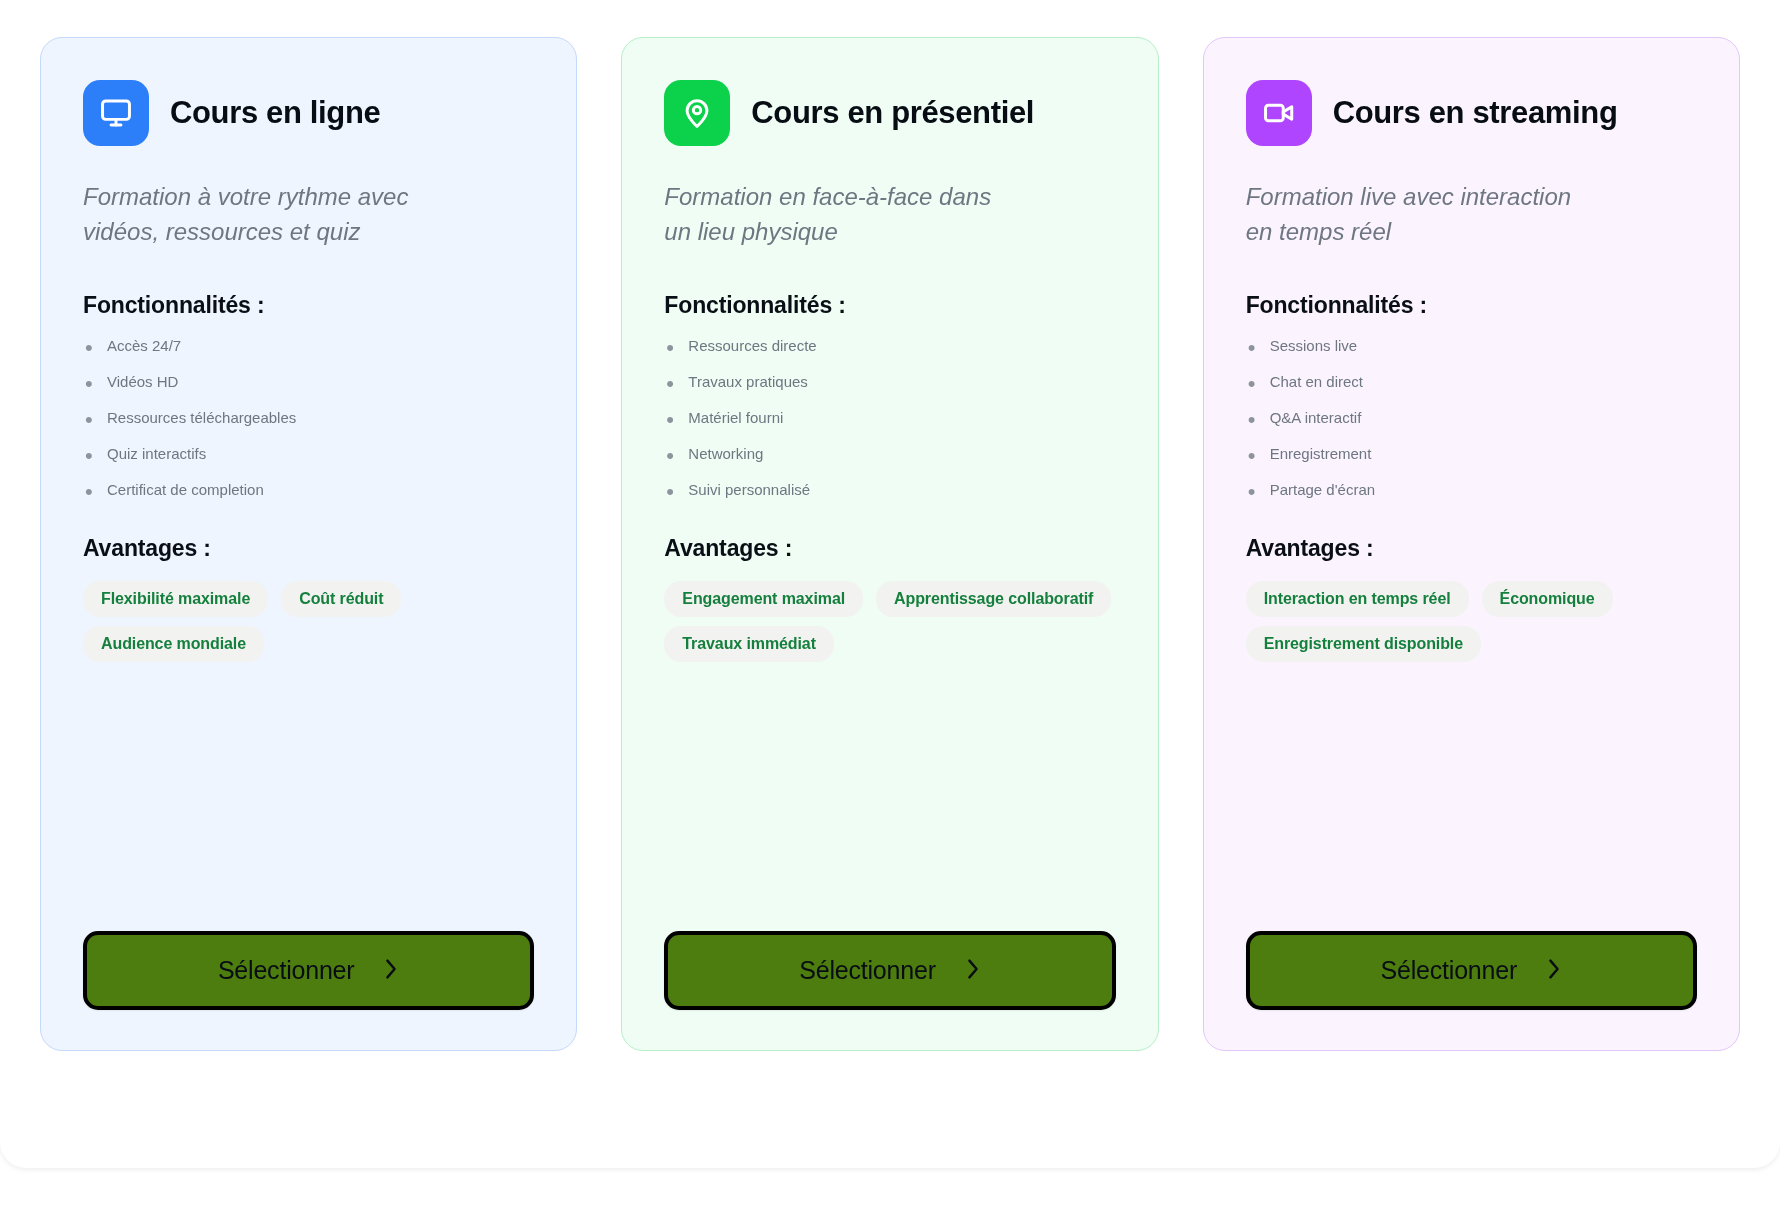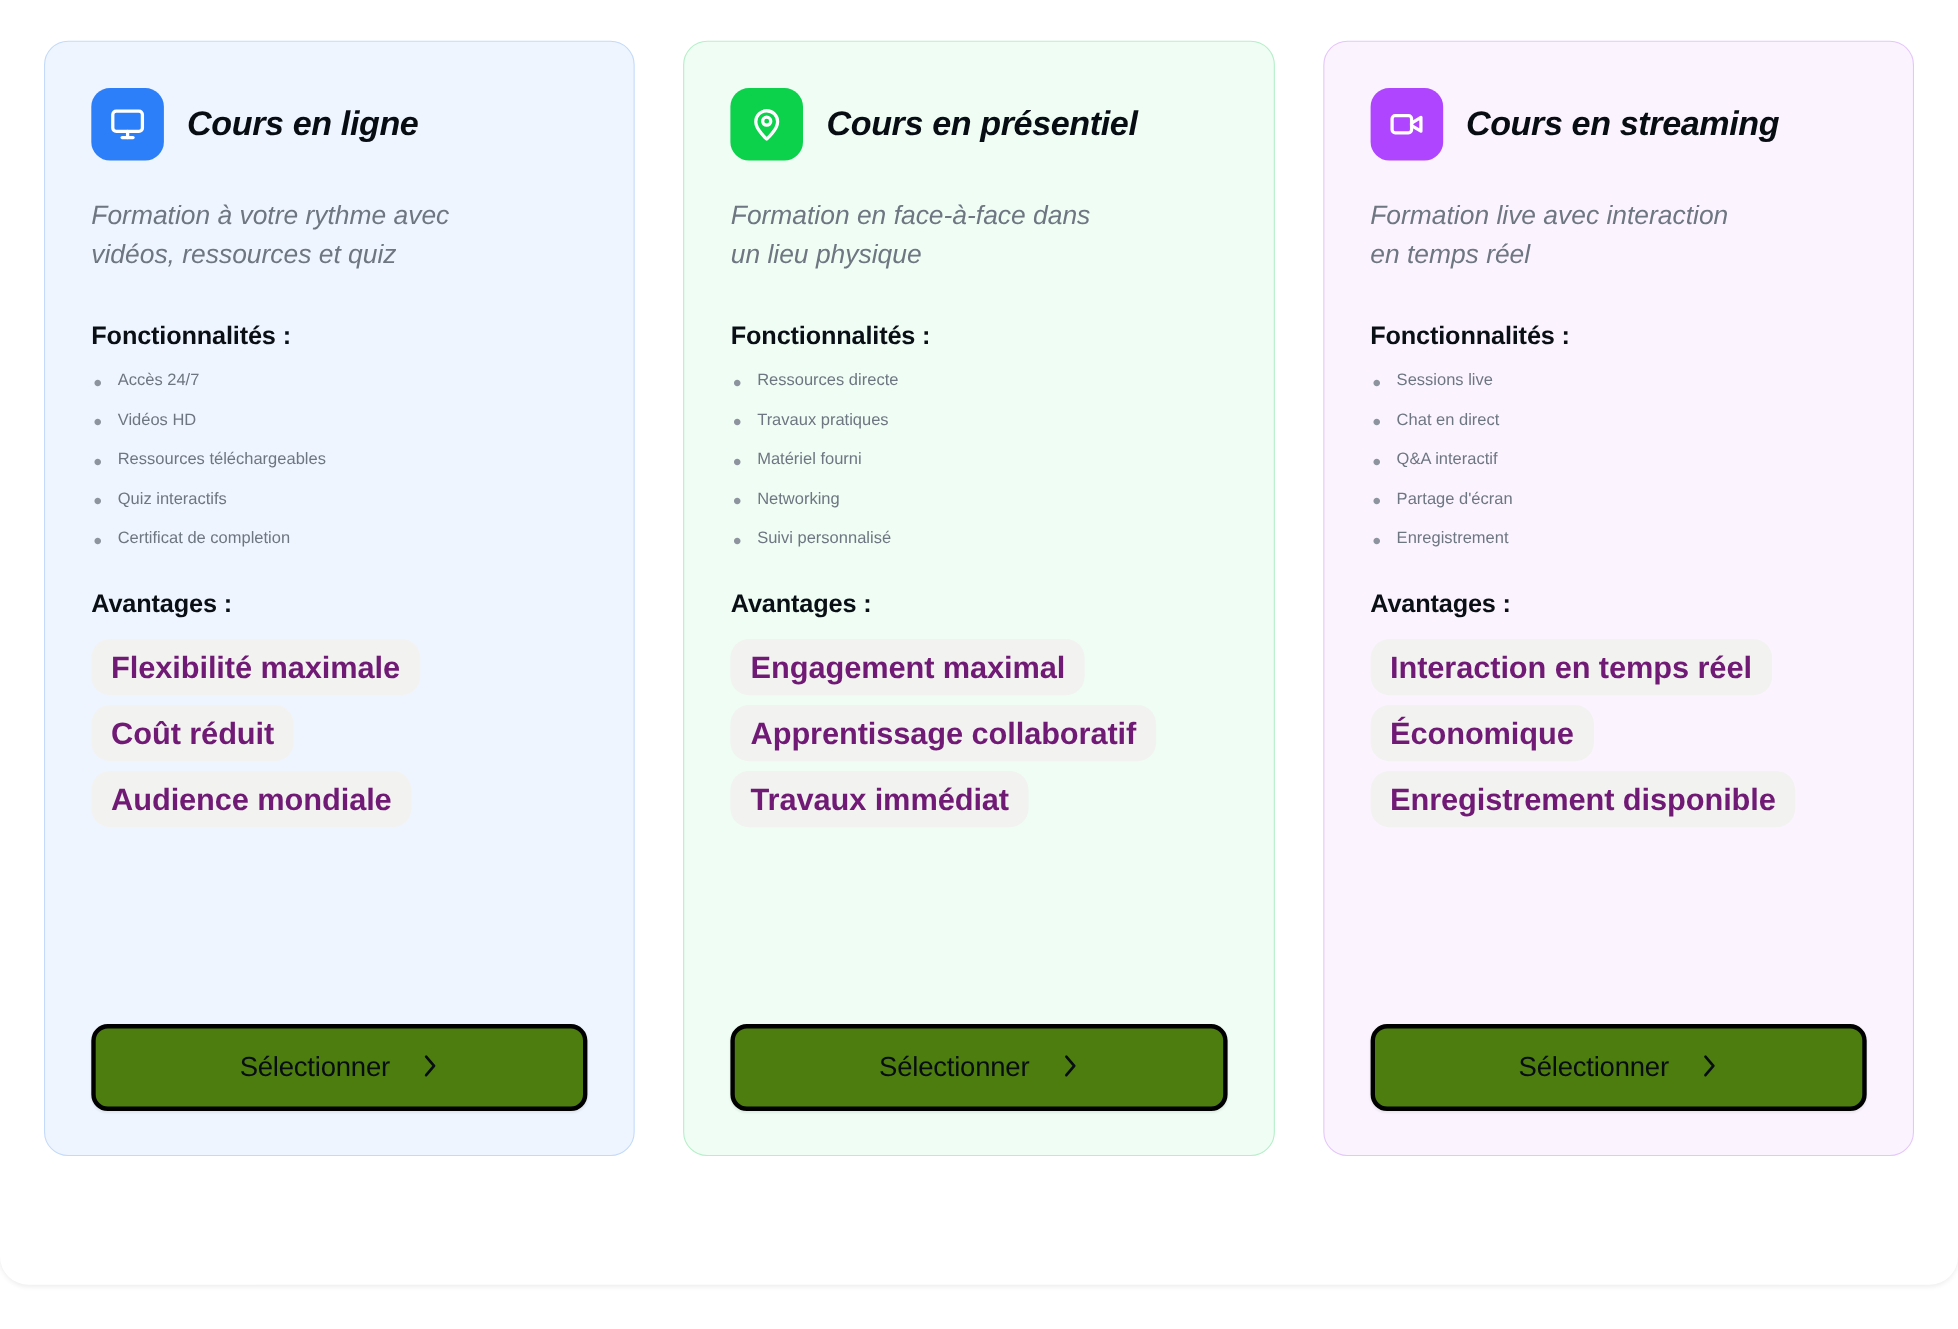--- a/index.html
+++ b/index.html
@@ -61,21 +61,20 @@
   .card--streaming {
     background: #fbf4ff;
     border-color: #e4c6fb;
   }
 
   .card-head {
     display: flex;
     align-items: center;
     gap: 21px;
     margin-bottom: 34px;
-    font-style: italic;
   }
 
   .card-icon {
     width: 66px;
     height: 66px;
     border-radius: 17px;
     display: flex;
     align-items: center;
     justify-content: center;
     flex: 0 0 auto;
@@ -136,22 +135,22 @@
 
   .tag-row {
     display: flex;
     flex-wrap: wrap;
     gap: 9px 13px;
     margin: 0 0 0 0;
   }
 
   .tag {
     background: #f2f2f1;
-    color: #701a75;
-    font-size: 28px;
+    color: #15803d;
+    font-size: 16px;
     font-weight: 700;
     border-radius: 17px;
     padding: 8px 18px;
     line-height: 1.25;
     white-space: nowrap;
     letter-spacing: -0.1px;
   }
 
   .card-spacer { flex: 1 1 auto; min-height: 34px; }
 
@@ -280,22 +279,22 @@
         <div class="card-title">Cours en streaming</div>
       </div>
 
       <p class="card-desc">Formation live avec interaction en temps réel</p>
 
       <h4 class="section-label">Fonctionnalités :</h4>
       <ul class="feature-list">
         <li>Sessions live</li>
         <li>Chat en direct</li>
         <li>Q&amp;A interactif</li>
+        <li>Enregistrement</li>
         <li>Partage d'écran</li>
-        <li>Enregistrement</li>
       </ul>
 
       <h4 class="section-label">Avantages :</h4>
       <div class="tag-row">
         <span class="tag">Interaction en temps réel</span>
         <span class="tag">Économique</span>
         <span class="tag">Enregistrement disponible</span>
       </div>
 
       <div class="card-spacer"></div>

